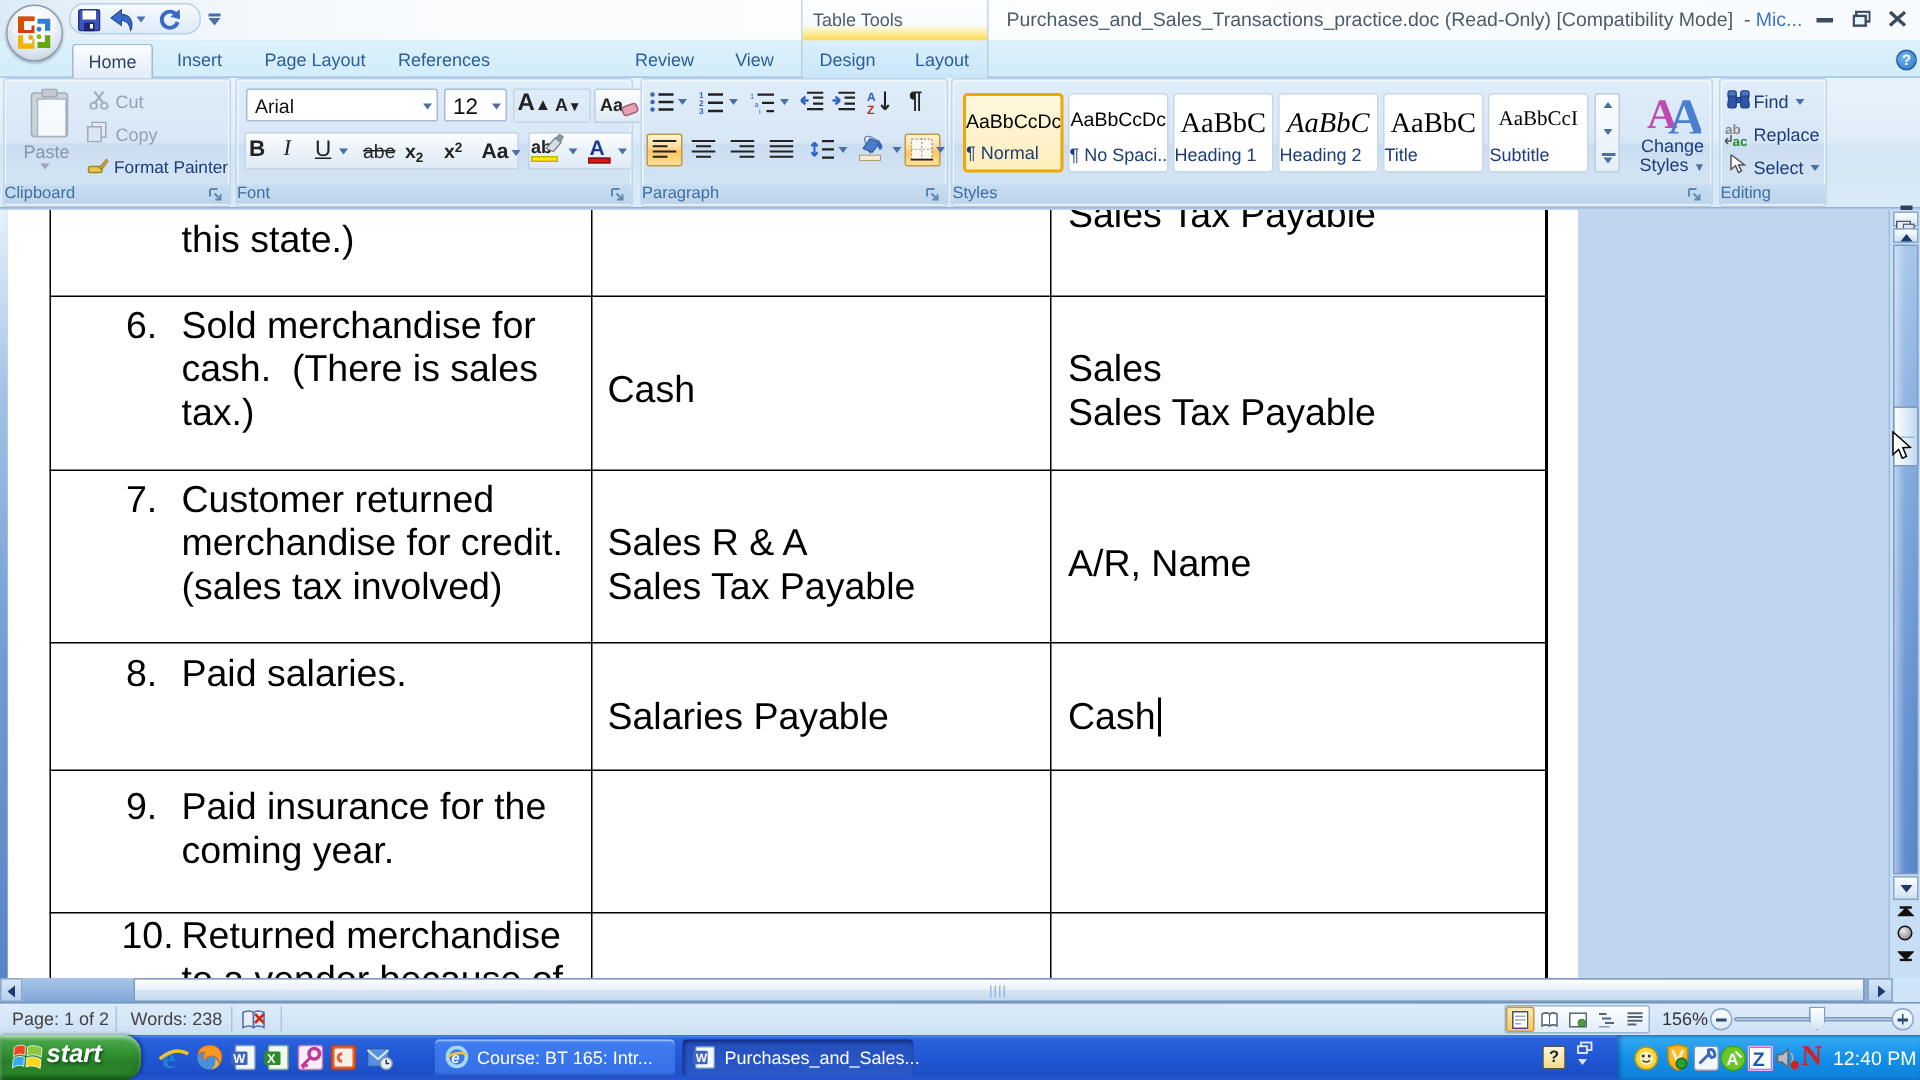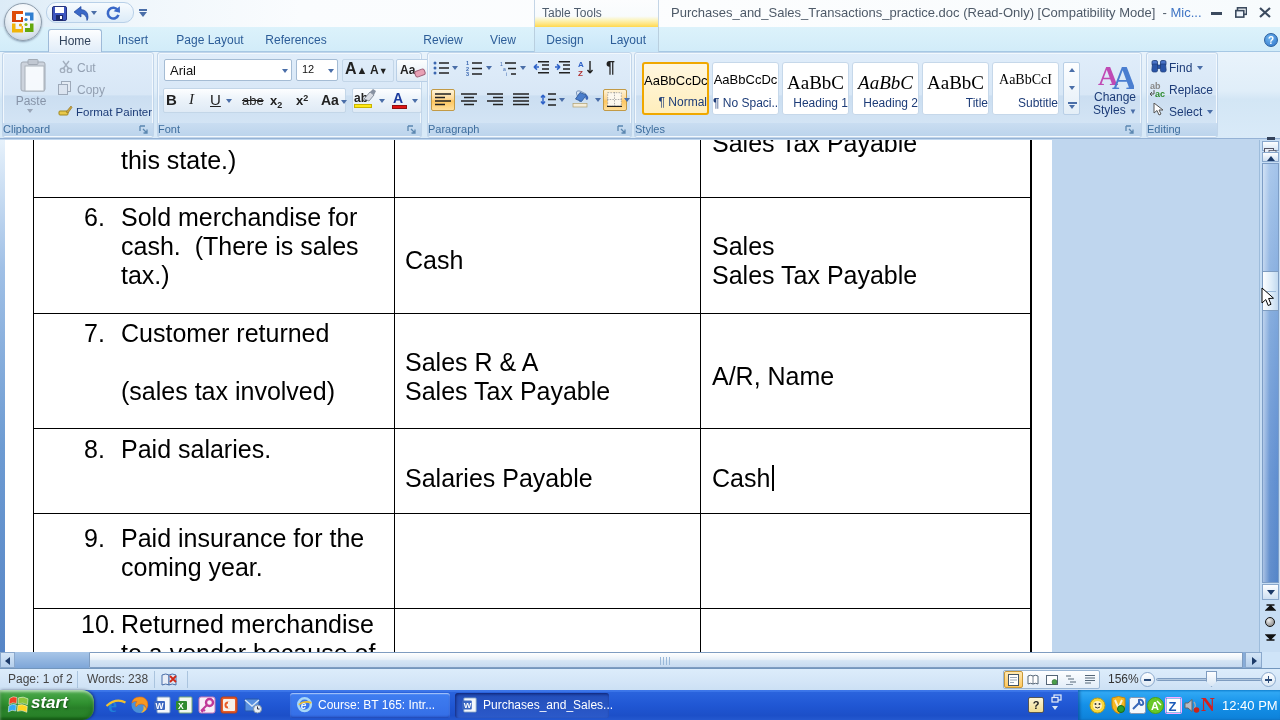--- a/index.html
+++ b/index.html
@@ -29,21 +29,21 @@
 .group { position:absolute; top:0; height:86px;
   background:linear-gradient(#e0edfa 0%, #d8e7f6 50%, #cbdef1 51%, #d7e7f6 100%);
   border:1px solid #c1d5ea; border-radius:3px; box-shadow:inset 0 0 0 1px #f2f8fd; }
 .glabel { position:absolute; bottom:1px; left:0; right:0; text-align:left;
   color:#3e6e9e; font-size:11px; height:13px; line-height:12px;
   background:linear-gradient(#c9ddf1,#bcd4ec); }
 .dlaunch { position:absolute; bottom:2px; width:10px; height:10px; }
 .sty { position:absolute; top:9px; width:67px; height:53px; background:#fff;
   border:1px solid #c6d8ea; border-radius:3px; overflow:hidden; }
 .ssam { position:absolute; left:0; right:0; top:9px; text-align:center; color:#000; white-space:nowrap; }
-.snam { position:absolute; left:0; right:0; bottom:4px; text-align:right; font-size:12px; color:#1d3c78; white-space:nowrap; }
+.snam { position:absolute; left:0; right:0; bottom:4px; text-align:left; font-size:12px; color:#1d3c78; white-space:nowrap; }
 
 #doc { left:0; top:140px; width:1052px; height:512px; background:linear-gradient(180deg,#b2cdec 0%,#8fb4e0 20%,#739fd6 45%,#6292d0 70%,#5685c6 100%); overflow:hidden; }
 #page { position:absolute; left:5px; top:-60px; width:1229px; height:900px; background:#fff;
   border-right:2px solid #333; }
 .tl { position:absolute; background:#000; }
 .dt { position:absolute; font-size:25px; color:#000; white-space:pre; letter-spacing:0px; }
 
 #vscroll { left:1259px; top:140px; width:21px; height:512px; background:#c8def4; border-left:1px solid #9dbcdb; }
 #hscroll { left:0; top:652px; width:1280px; height:16px; background:linear-gradient(90deg,#b3cce9,#86abd8); }
 
@@ -165,21 +165,21 @@
           <path d="M1 1 L6 1 M1 1 L1 6" stroke="#5b87b0" stroke-width="1.3" fill="none"></path>
           <path d="M4 4 L8 8 M8 4.5 L8 8 L4.5 8" stroke="#5b87b0" stroke-width="1.3" fill="none"></path>
         </svg>
 
       <div class="ab" style="left:6px;top:6px;width:128px;height:22px;background:#fff;border:1px solid #a5bcd4;border-radius:2px;">
         <div style="position:absolute;left:5px;top:3px;font-size:13px;color:#111;">Arial</div>
         <div style="position:absolute;right:3px;top:9px;width:0;height:0;border-left:3.5px solid transparent;border-right:3.5px solid transparent;border-top:4px solid #4a6ea8;"></div>
       </div>
 
       <div class="ab" style="left:138px;top:6px;width:42px;height:22px;background:#fff;border:1px solid #a5bcd4;border-radius:2px;">
-        <div style="position:absolute;left:5px;top:3px;font-size:11px;color:#111;">12</div>
+        <div style="position:absolute;left:5px;top:3px;font-size:15px;color:#111;">12</div>
         <div style="position:absolute;right:3px;top:9px;width:0;height:0;border-left:3.5px solid transparent;border-right:3.5px solid transparent;border-top:4px solid #4a6ea8;"></div>
       </div>
 
       <div class="ab" style="left:187px;top:7px;font-size:16px;font-weight:bold;color:#222;">A<span style="font-size:11px;">▲</span></div>
       <div class="ab" style="left:212px;top:10px;font-size:12px;font-weight:bold;color:#222;">A<span style="font-size:9px;">▼</span></div>
 
       <div class="ab" style="left:238px;top:6px;width:33px;height:23px;border:1px solid #b9cfe6;border-radius:2px;background:linear-gradient(#fdfefe,#dfeaf4);">
         <span style="position:absolute;left:3px;top:3px;font-size:12px;font-weight:bold;color:#222;">Aa</span>
         <svg style="position:absolute;right:2px;top:8px" width="12" height="10" viewBox="0 0 12 10">
             <rect x="1" y="2" width="10" height="6" rx="2" fill="#e8a0b4" stroke="#a06078" transform="rotate(-20 6 5)"></rect>
@@ -384,20 +384,21 @@
     <div class="dt" style="left:712px;top:-11px;">Sales Tax Payable</div>
     <div class="dt" style="left:84px;top:63px;">6.</div>
     <div class="dt" style="left:121px;top:63px;">Sold merchandise for</div>
     <div class="dt" style="left:121px;top:92px;">cash.&nbsp; (There is sales</div>
     <div class="dt" style="left:121px;top:121px;">tax.)</div>
     <div class="dt" style="left:405px;top:106px;">Cash</div>
     <div class="dt" style="left:712px;top:92px;">Sales</div>
     <div class="dt" style="left:712px;top:121px;">Sales Tax Payable</div>
     <div class="dt" style="left:84px;top:179px;">7.</div>
     <div class="dt" style="left:121px;top:179px;">Customer returned</div>
+    <div class="dt" style="left:121px;top:208px;">merchandise for credit.</div>
     <div class="dt" style="left:121px;top:237px;">(sales tax involved)</div>
     <div class="dt" style="left:405px;top:208px;">Sales R &amp; A</div>
     <div class="dt" style="left:405px;top:237px;">Sales Tax Payable</div>
     <div class="dt" style="left:712px;top:222px;">A/R, Name</div>
     <div class="dt" style="left:84px;top:295px;">8.</div>
     <div class="dt" style="left:121px;top:295px;">Paid salaries.</div>
     <div class="dt" style="left:405px;top:324px;">Salaries Payable</div>
     <div class="dt" style="left:712px;top:324px;">Cash</div>
     <div class="tl" style="left:772px;top:325px;width:2px;height:26px;"></div>
     <div class="dt" style="left:84px;top:384px;">9.</div>

